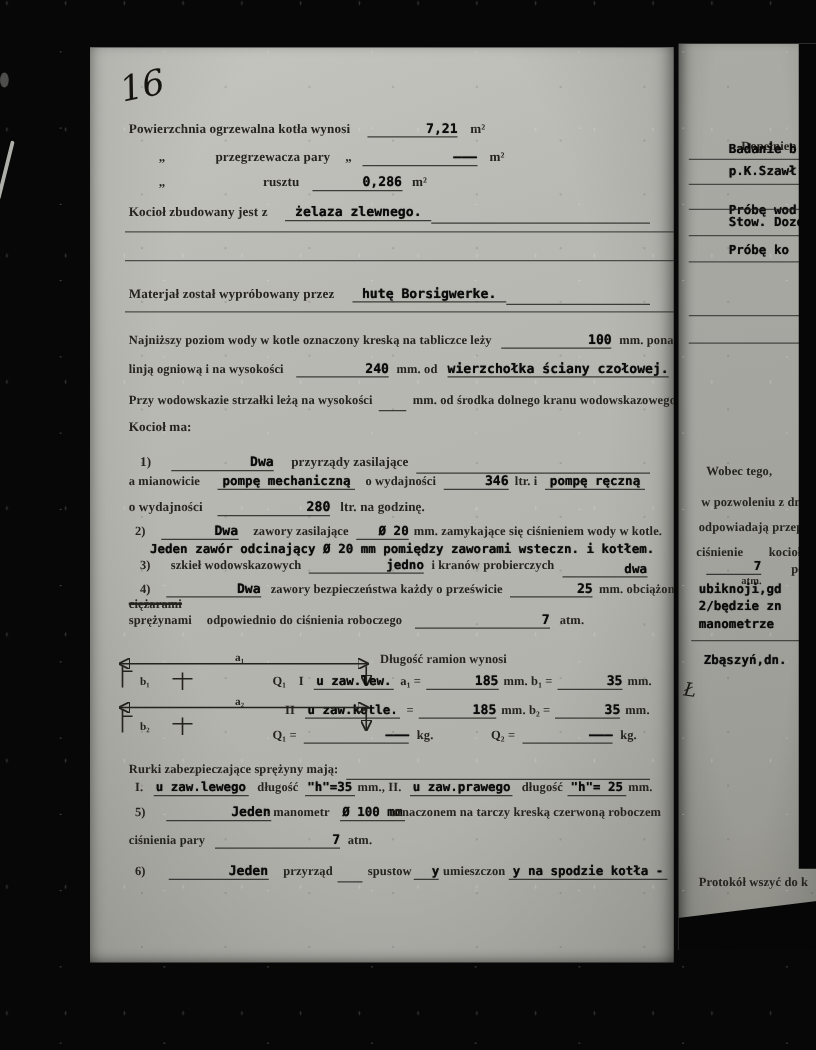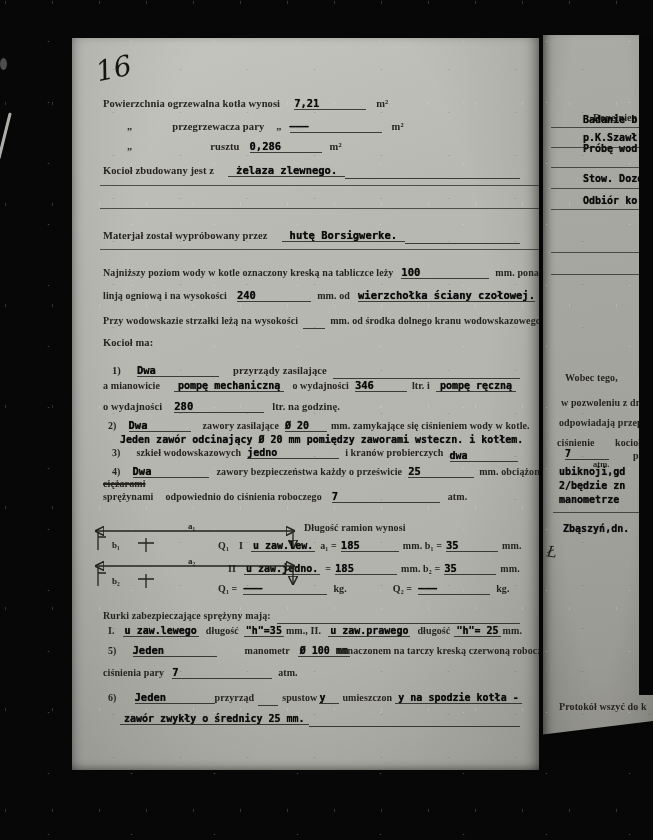--- a/index.html
+++ b/index.html
@@ -18,21 +18,21 @@
   .main{left:72px;top:38px;width:467px;height:732px;
     box-shadow:inset -10px 0 14px -8px rgba(0,0,0,.55), inset 8px 0 12px -8px rgba(0,0,0,.45), inset 0 -8px 10px -7px rgba(0,0,0,.4)}
   .side{left:543px;top:35px;width:110px;height:725px;
     background:linear-gradient(170deg,#ababa5 0%,#a2a29d 60%,#96968f 100%);
     box-shadow:inset 8px 0 10px -6px rgba(0,0,0,.6)}
   .row{position:absolute;display:flex;align-items:baseline;white-space:nowrap}
   .lb{font:700 10.5px "Liberation Serif",serif;color:#26241e;letter-spacing:.1px}
   .sm{font-size:10px}.xs{font-size:10px}
   .tp{font:700 10.5px "DejaVu Sans Mono",monospace;color:#0b0b0b;text-shadow:0 0 .7px rgba(10,10,10,.85)}
   .t10{font-size:10px}
-  .fl{display:inline-block;border-bottom:1px solid rgba(28,28,26,.8);text-align:left}
+  .fl{display:inline-block;border-bottom:1px solid rgba(28,28,26,.8);text-align:right}
   .fl:empty::before{content:"\00a0"}
   .gr{flex:1 1 auto;border-bottom:1px solid rgba(28,28,26,.8)}
   .gr:empty::before{content:"\00a0"}
   .rule{position:absolute;height:0;border-top:1px solid rgba(30,30,28,.7)}
   .strike{text-decoration:line-through;text-decoration-thickness:2px}
   .hand{position:absolute;font:400 28px "DejaVu Serif",serif;font-style:italic;color:#15140f;transform:rotate(-12deg)}
   .hand2{position:absolute;font:400 15px "DejaVu Serif",serif;font-style:italic;color:#1a1913;transform:rotate(8deg)}
   .diag{position:absolute;overflow:visible}
   .diag line,.diag path{stroke:#23221d;stroke-width:1.3;fill:none}
   .diag text{font:700 9px "Liberation Serif",serif;fill:#23221d}
@@ -199,21 +199,21 @@
       <span class="tp fl t10" style="margin-left:8px;padding:0 2px">u zaw.lew.</span>
       <span class="lb sm" style="margin-left:5px">a₁ =</span>
       <span class="tp fl" style="margin-left:4px;width:58px">185</span>
       <span class="lb sm" style="margin-left:4px">mm. b₁ =</span>
       <span class="tp fl" style="margin-left:4px;width:52px">35</span>
       <span class="lb sm" style="margin-left:4px">mm.</span>
     </div>
 
     <div class="row" style="left:156px;top:524px">
       <span class="lb sm">II</span>
-      <span class="tp fl t10" style="margin-left:8px;padding:0 2px">u zaw.jedno.</span>
+      <span class="tp fl t10" style="margin-left:8px;padding:0 2px">u zaw.kotle.</span>
       <span class="lb sm" style="margin-left:5px">=</span>
       <span class="tp fl" style="margin-left:4px;width:62px">185</span>
       <span class="lb sm" style="margin-left:4px">mm. b₂ =</span>
       <span class="tp fl" style="margin-left:4px;width:52px">35</span>
       <span class="lb sm" style="margin-left:4px">mm.</span>
     </div>
 
     <svg class="diag" style="left:18px;top:521px" width="210" height="32" viewBox="0 0 210 32">
       <line x1="6" y1="7" x2="204" y2="7" marker-start="url(#ah)" marker-end="url(#ah)"></line>
       <text x="98" y="5">a₂</text>
@@ -245,56 +245,52 @@
       <span class="lb sm" style="margin-left:2px">mm., II.</span>
       <span class="tp fl t10" style="margin-left:7px;padding:0 2px">u zaw.prawego</span>
       <span class="lb sm" style="margin-left:7px">długość</span>
       <span class="tp fl t10" style="margin-left:4px;padding:0 2px">"h"= 25</span>
       <span class="lb sm" style="margin-left:2px">mm.</span>
     </div>
 
     <div class="row" style="left:36px;top:606px">
       <span class="lb sm">5)</span>
       <span class="tp fl" style="margin-left:16px;width:84px">Jeden</span>
-      <span class="lb sm" style="margin-left:28px">manometr</span>
+      <span class="lb sm" style="margin-left:2px">manometr</span>
       <span class="tp fl t10" style="margin-left:8px;padding:0 2px">Ø 100 mm</span>
       <span class="lb xs" style="margin-left:-12px">oznaczonem na tarczy kreską czerwoną roboczem</span>
     </div>
 
     <div class="row" style="left:31px;top:628px">
       <span class="lb sm">ciśnienia pary</span>
       <span class="tp fl" style="margin-left:8px;width:100px">7</span>
       <span class="lb sm" style="margin-left:6px">atm.</span>
     </div>
 
     <div class="row" style="left:36px;top:649px">
       <span class="lb sm">6)</span>
       <span class="tp fl" style="margin-left:18px;width:80px">Jeden</span>
-      <span class="lb sm" style="">przyrząd</span>
+      <span class="lb sm" style="margin-left:12px">przyrząd</span>
       <span class="fl" style="margin-left:4px;width:20px"></span>
       <span class="lb sm" style="margin-left:4px">spustow</span>
       <span class="tp fl t10" style="margin-left:2px;width:20px">y</span>
       <span class="lb sm" style="margin-left:3px">umieszczon</span>
       <span class="tp fl t10" style="margin-left:3px;padding:0 3px">y na spodzie kotła -</span>
     </div>
 
-    <div class="row" style="left:48px;top:670px;width:400px">
-      <span class="tp fl t10" style="padding:0 4px">zawór zwykły o średnicy 25 mm.</span>
-      <span class="gr"></span>
-    </div>
 
   </div>
 
   <div class="paper side">
     <div class="srow lb sm" style="left:50px;top:77px">Dopełnien</div>
     <div class="srow tp t10" style="left:40px;top:79px">Badanie b</div>
     <div class="srow tp t10" style="left:40px;top:97px">p.K.Szawł</div>
-    <div class="srow tp t10" style="left:40px;top:108px">Próbę wod</div>
+    <div class="srow tp t10" style="left:40px;top:128px">Próbę wod</div>
     <div class="srow tp t10" style="left:40px;top:138px">Stow. Dozo</div>
-    <div class="srow tp t10" style="left:40px;top:160px">Odbiór ko</div>
+    <div class="srow tp t10" style="left:40px;top:160px">Próbę ko</div>
     <div class="rule" style="left:8px;top:92px;width:102px"></div>
     <div class="rule" style="left:8px;top:112px;width:102px"></div>
     <div class="rule" style="left:8px;top:132px;width:102px"></div>
     <div class="rule" style="left:8px;top:153px;width:102px"></div>
     <div class="rule" style="left:8px;top:174px;width:102px"></div>
     <div class="rule" style="left:8px;top:217px;width:102px"></div>
     <div class="rule" style="left:8px;top:239px;width:102px"></div>
 
     <div class="srow lb sm" style="left:22px;top:337px">Wobec tego,</div>
     <div class="srow lb sm" style="left:18px;top:362px">w pozwoleniu z dni</div>

